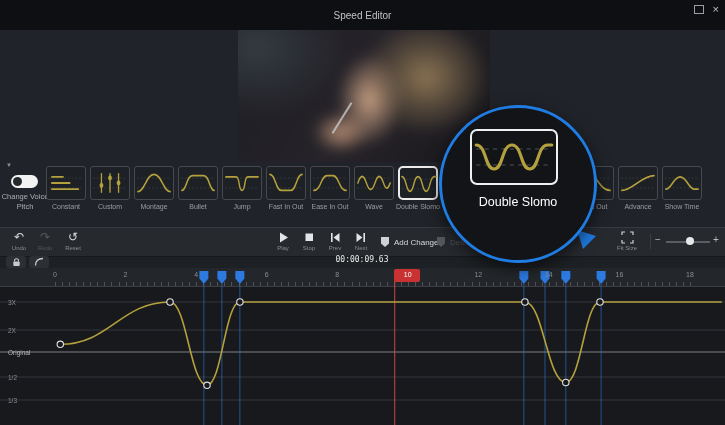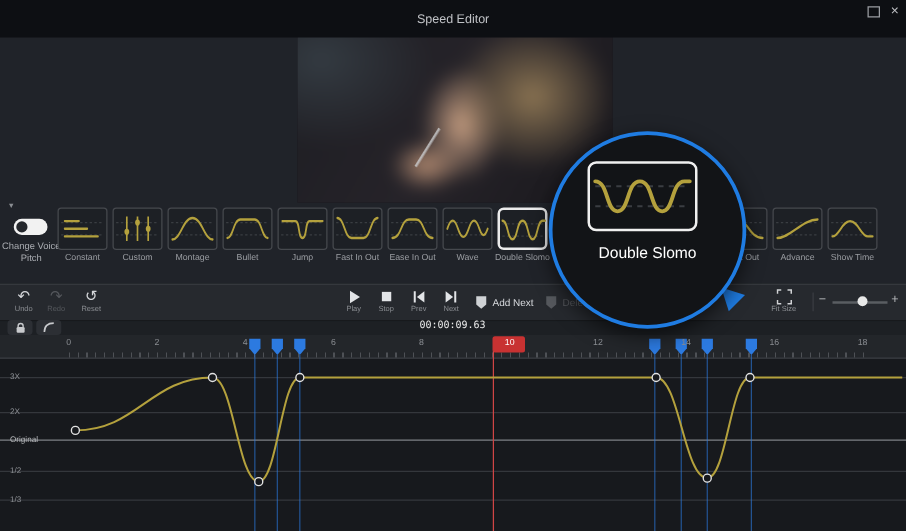--- a/index.html
+++ b/index.html
@@ -266,21 +266,21 @@
           <rect x="8.4" y="2" width="1.6" height="9" fill="#e2e4e7"></rect>
           <polygon points="1.5,2 1.5,11 7.5,6.5" fill="#e2e4e7"></polygon>
         </svg>
       <span class="tlabel">Next</span>
     </div>
 
     <div class="point-btn" style="left:380px">
       <svg width="10" height="12">
           <polygon points="1,1 9,1 9,7.5 5,11 1,7.5" fill="#cfd2d5"></polygon>
         </svg>
-      <span>Add Next</span>
+      <span>Add Change</span>
     </div>
     <div class="point-btn disabled" style="left:436px">
       <svg width="10" height="12">
           <polygon points="1,1 9,1 9,7.5 5,11 1,7.5" fill="#55585d"></polygon>
         </svg>
       <span>Delete Point</span>
     </div>
 
     <div class="tool" style="left:612px">
       <svg class="ticon" width="13" height="13">

